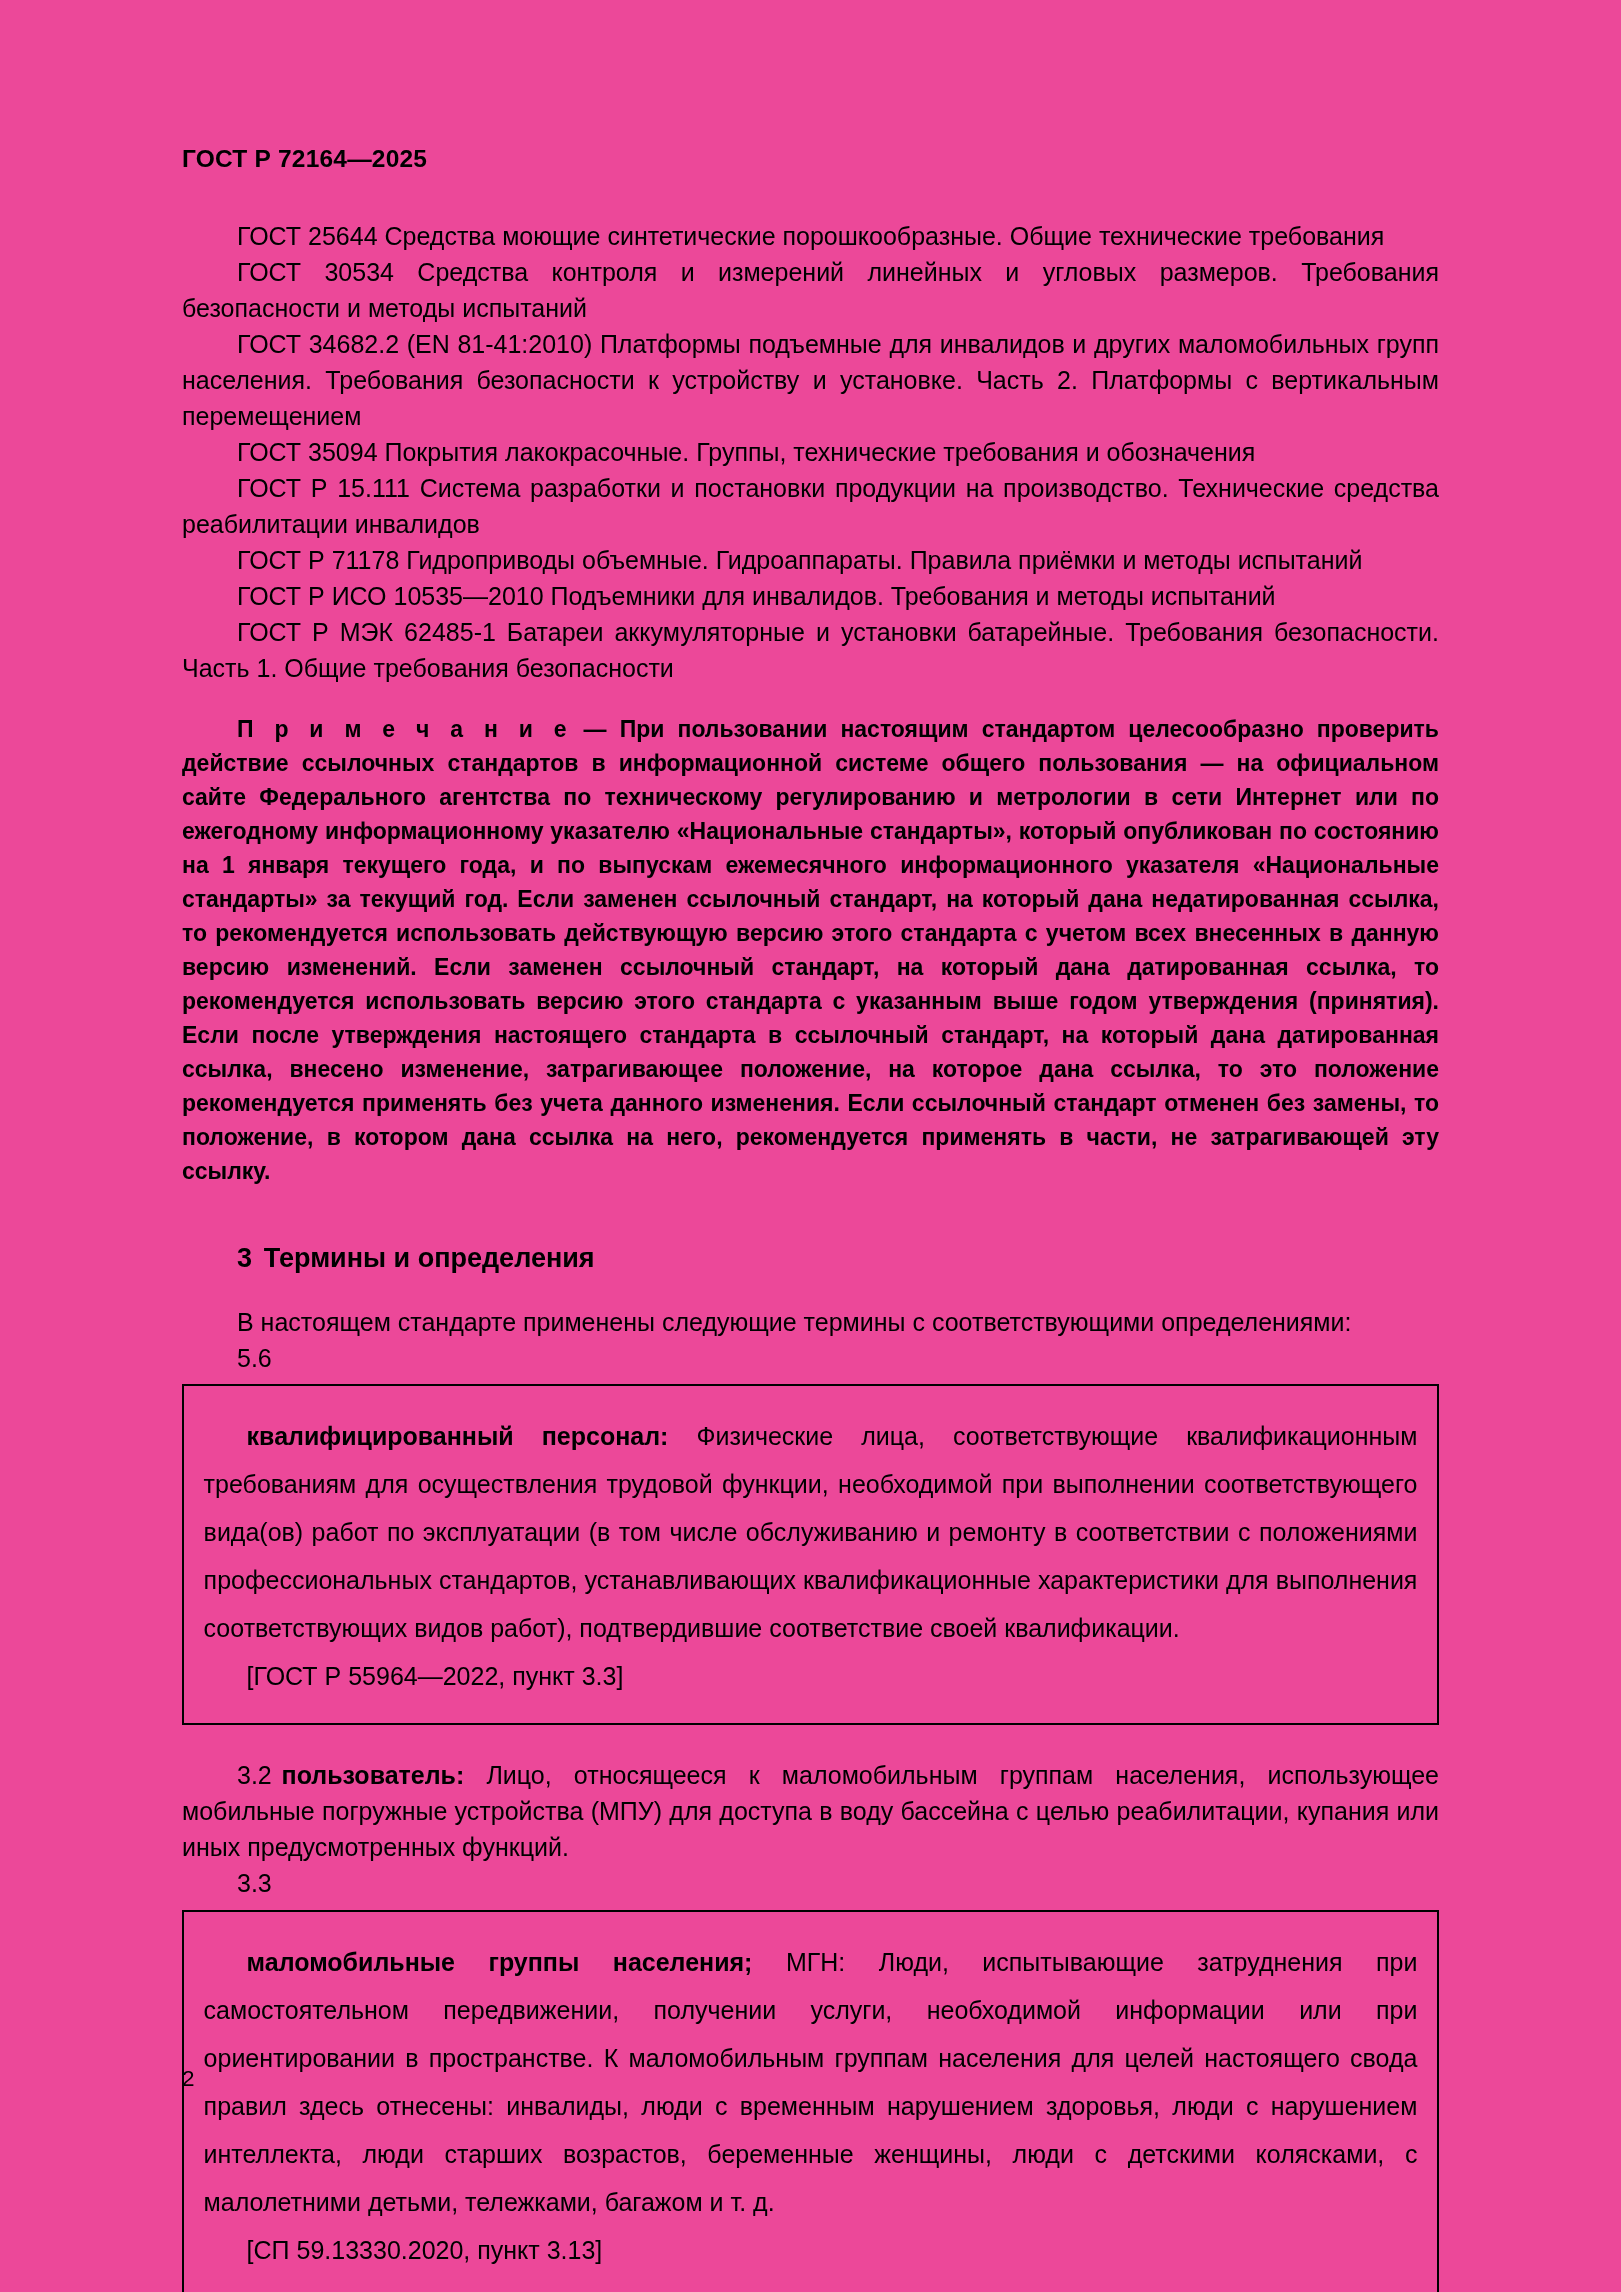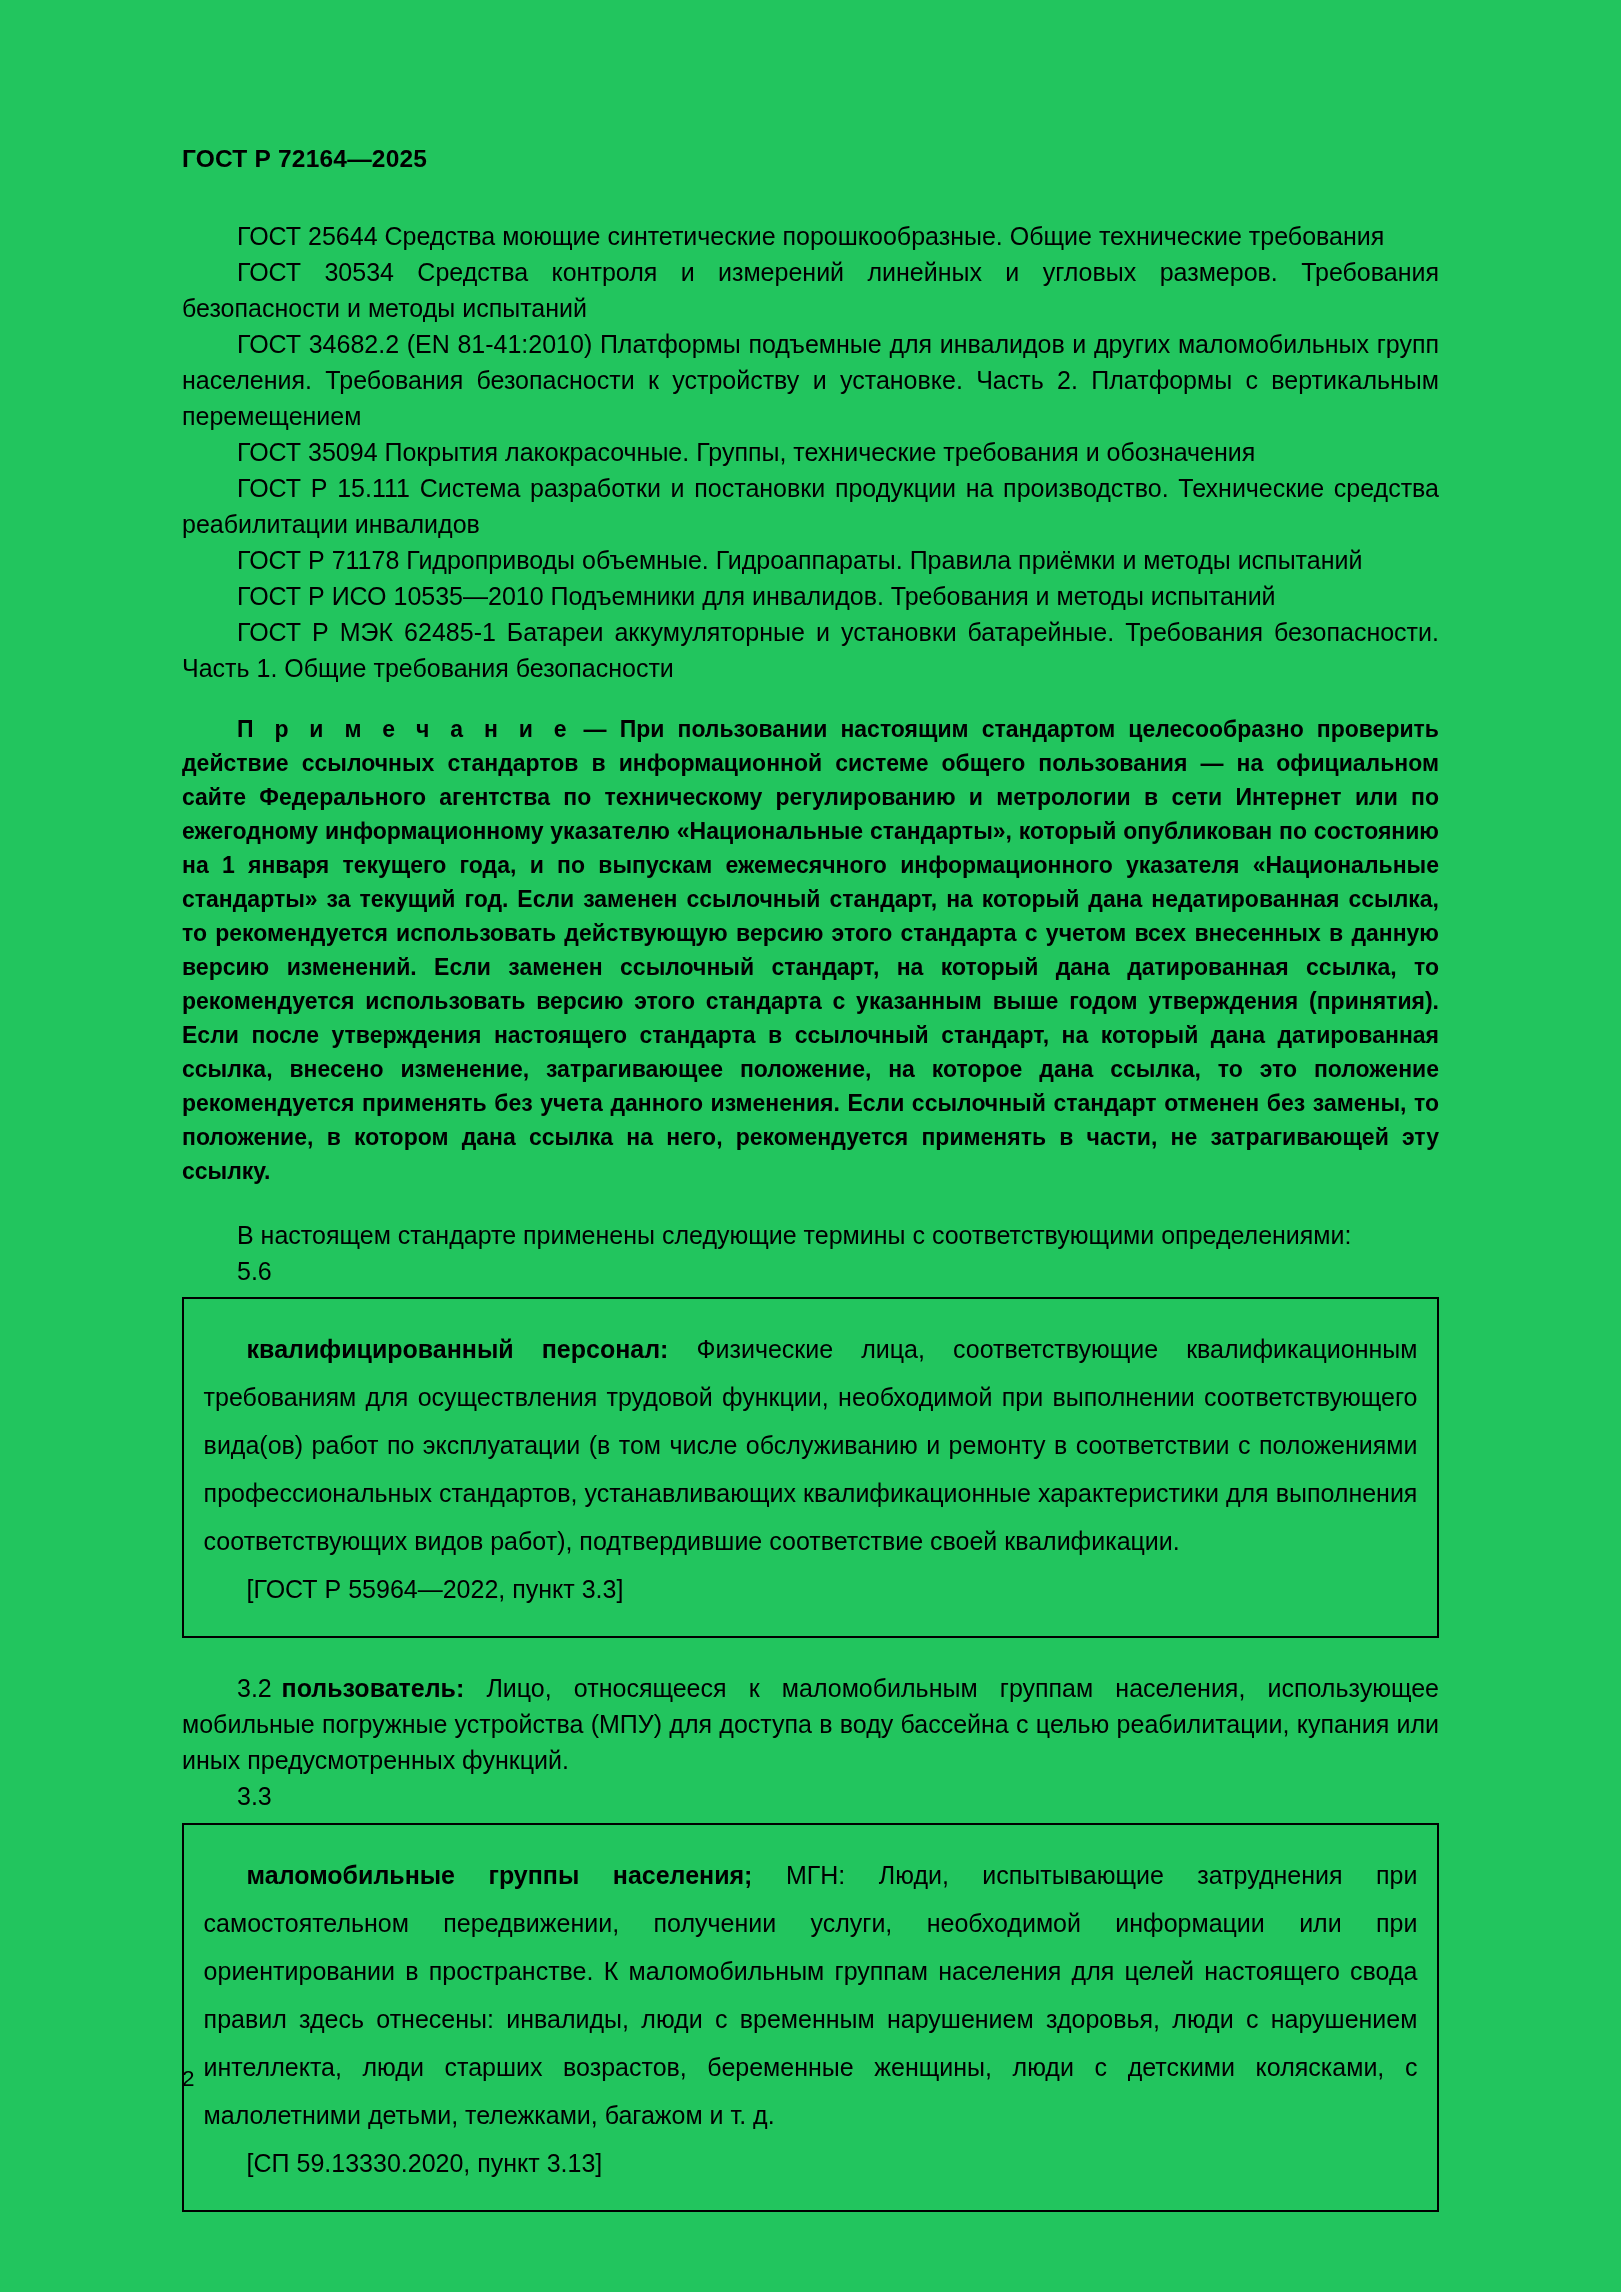--- a/index.html
+++ b/index.html
@@ -5,21 +5,21 @@
 <style>
   html, body {
     margin: 0;
     padding: 0;
     background: #ffffff;
   }
   .page {
     position: relative;
     width: 1621px;
     height: 2293px;
-    background: #22c55e;
+    background: #ec4899;
     margin: 0 auto;
     font-family: "Liberation Sans", sans-serif;
     color: #000000;
     box-sizing: border-box;
     overflow: hidden;
   }
 
   .page-header {
     position: absolute;
     left: 182px;
@@ -135,20 +135,21 @@
     <p class="ref">ГОСТ 30534  Средства контроля и измерений линейных и угловых размеров. Требования безопасности и методы испытаний</p>
     <p class="ref">ГОСТ 34682.2 (EN 81-41:2010)  Платформы подъемные для инвалидов и других маломобильных групп населения. Требования безопасности к устройству и установке. Часть 2. Платформы с вертикальным перемещением</p>
     <p class="ref nojust">ГОСТ 35094  Покрытия лакокрасочные. Группы, технические требования и обозначения</p>
     <p class="ref">ГОСТ Р 15.111  Система разработки и постановки продукции на производство. Технические средства реабилитации инвалидов</p>
     <p class="ref nojust">ГОСТ Р 71178  Гидроприводы объемные. Гидроаппараты. Правила приёмки и методы испытаний</p>
     <p class="ref nojust">ГОСТ Р ИСО 10535—2010  Подъемники для инвалидов. Требования и методы испытаний</p>
     <p class="ref">ГОСТ Р МЭК 62485-1  Батареи аккумуляторные и установки батарейные. Требования безопасности. Часть 1. Общие требования безопасности</p>
 
     <p class="note"><span class="sp">П р и м е ч а н и е</span><span> — </span><span>При пользовании настоящим стандартом целесообразно проверить действие ссылочных стандартов в информационной системе общего пользования — на официальном сайте Федерального агентства по техническому регулированию и метрологии в сети Интернет или по ежегодному информационному указателю «Национальные стандарты», который опубликован по состоянию на 1 января текущего года, и по выпускам ежемесячного информационного указателя «Национальные стандарты» за текущий год. Если заменен ссылочный стандарт, на который дана недатированная ссылка, то рекомендуется использовать действующую версию этого стандарта с учетом всех внесенных в данную версию изменений. Если заменен ссылочный стандарт, на который дана датированная ссылка, то рекомендуется использовать версию этого стандарта с указанным выше годом утверждения (принятия). Если после утверждения настоящего стандарта в ссылочный стандарт, на который дана датированная ссылка, внесено изменение, затрагивающее положение, на которое дана ссылка, то это положение рекомендуется применять без учета данного изменения. Если ссылочный стандарт отменен без замены, то положение, в котором дана ссылка на него, рекомендуется применять в части, не затрагивающей эту ссылку.</span></p>
 
+    <h2 class="section"><span class="num">3</span><span>Термины и определения</span></h2>
 
     <p class="intro">В настоящем стандарте применены следующие термины с соответствующими определениями:</p>
 
     <p class="clause-num">5.6</p>
 
     <div class="defbox">
       <p><b>квалифицированный персонал:</b><span> Физические лица, соответствующие квалификационным требованиям для осуществления трудовой функции, необходимой при выполнении соответствующего вида(ов) работ по эксплуатации (в том числе обслуживанию и ремонту в соответствии с положениями профессиональных стандартов, устанавливающих квалификационные характеристики для выполнения соответствующих видов работ), подтвердившие соответствие своей квалификации.</span></p>
       <p class="src">[ГОСТ Р 55964—2022, пункт 3.3]</p>
     </div>
 

